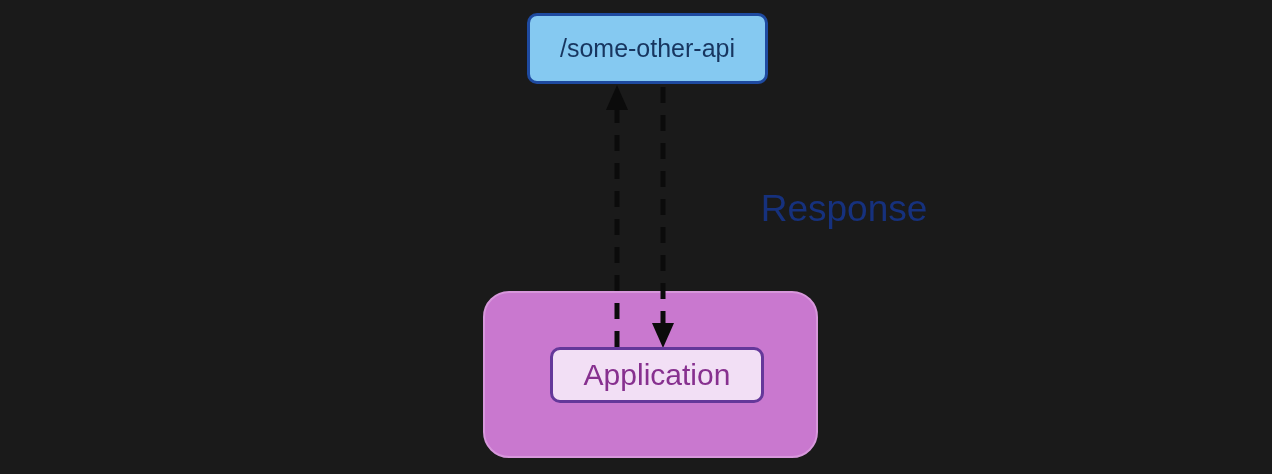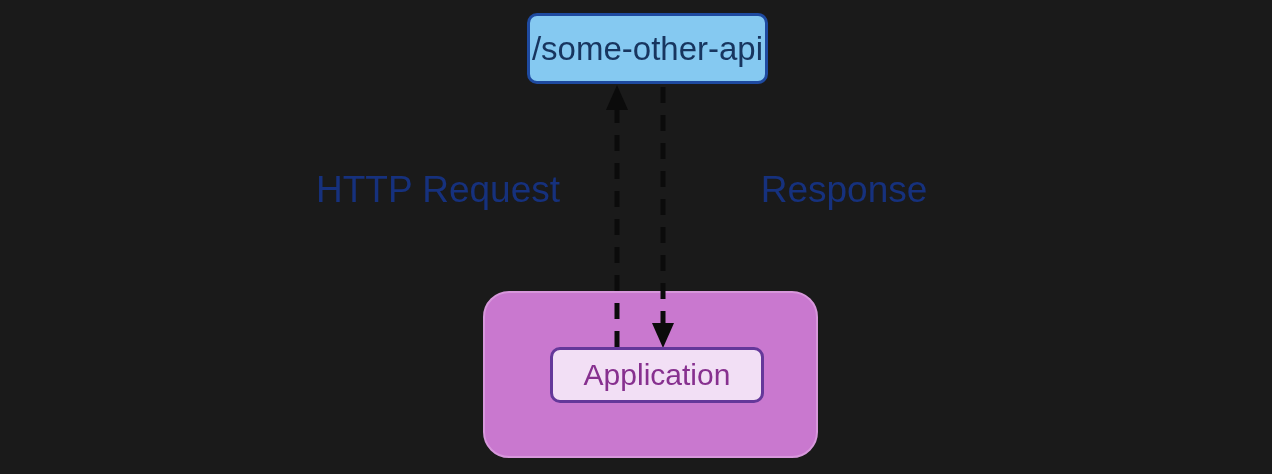--- a/index.html
+++ b/index.html
@@ -29,21 +29,21 @@
   }
   .api-node {
     position: absolute;
     left: 527px; top: 13px;
     width: 241px; height: 71px;
     background: var(--api_fill);
     border: 3px solid var(--api_border);
     border-radius: 10px;
     display: flex; align-items: center; justify-content: center;
     color: var(--api_text);
-    font-size: 33px;
+    font-size: 25px;
     z-index: 3;
   }
   .app-container {
     position: absolute;
     left: 483px; top: 291px;
     width: 335px; height: 167px;
     background: var(--app_container_fill);
     border: 2px solid var(--app_container_border);
     border-radius: 26px;
     z-index: 1;
@@ -64,21 +64,21 @@
     position: absolute;
     top: 169px;
     transform: translateX(-50%);
     font-size: 37px;
     line-height: 42px;
     color: var(--edge_label);
     white-space: nowrap;
     z-index: 1;
   }
   .edge-label.request  { left: 438px; }
-  .edge-label.response { left: 844px; }
+  .edge-label.response { left: 844px; margin-top: 19px; }
   svg.arrows {
     position: absolute;
     left: 0; top: 0;
     width: 1272px; height: 474px;
     pointer-events: none;
     z-index: 2;
   }
   .dash {
     stroke: var(--arrow);
     stroke-width: 5;
@@ -89,21 +89,20 @@
 </style>
 </head>
 <body>
 
 <div class="canvas">
 
   <div class="api-node">
     <span>/some-other-api</span>
   </div>
 
-  <div class="edge-label request">HTTP Request</div>
 
   <div class="edge-label response">Response</div>
 
   <div class="app-container"></div>
 
   <svg class="arrows" viewBox="0 0 1272 474" aria-hidden="true">
     <line class="dash" x1="617" y1="347" x2="617" y2="108"></line>
     <polygon class="head" points="617,85 606,110 628,110"></polygon>
     <line class="dash" x1="663" y1="87" x2="663" y2="323"></line>
     <polygon class="head" points="663,348 652,323 674,323"></polygon>

